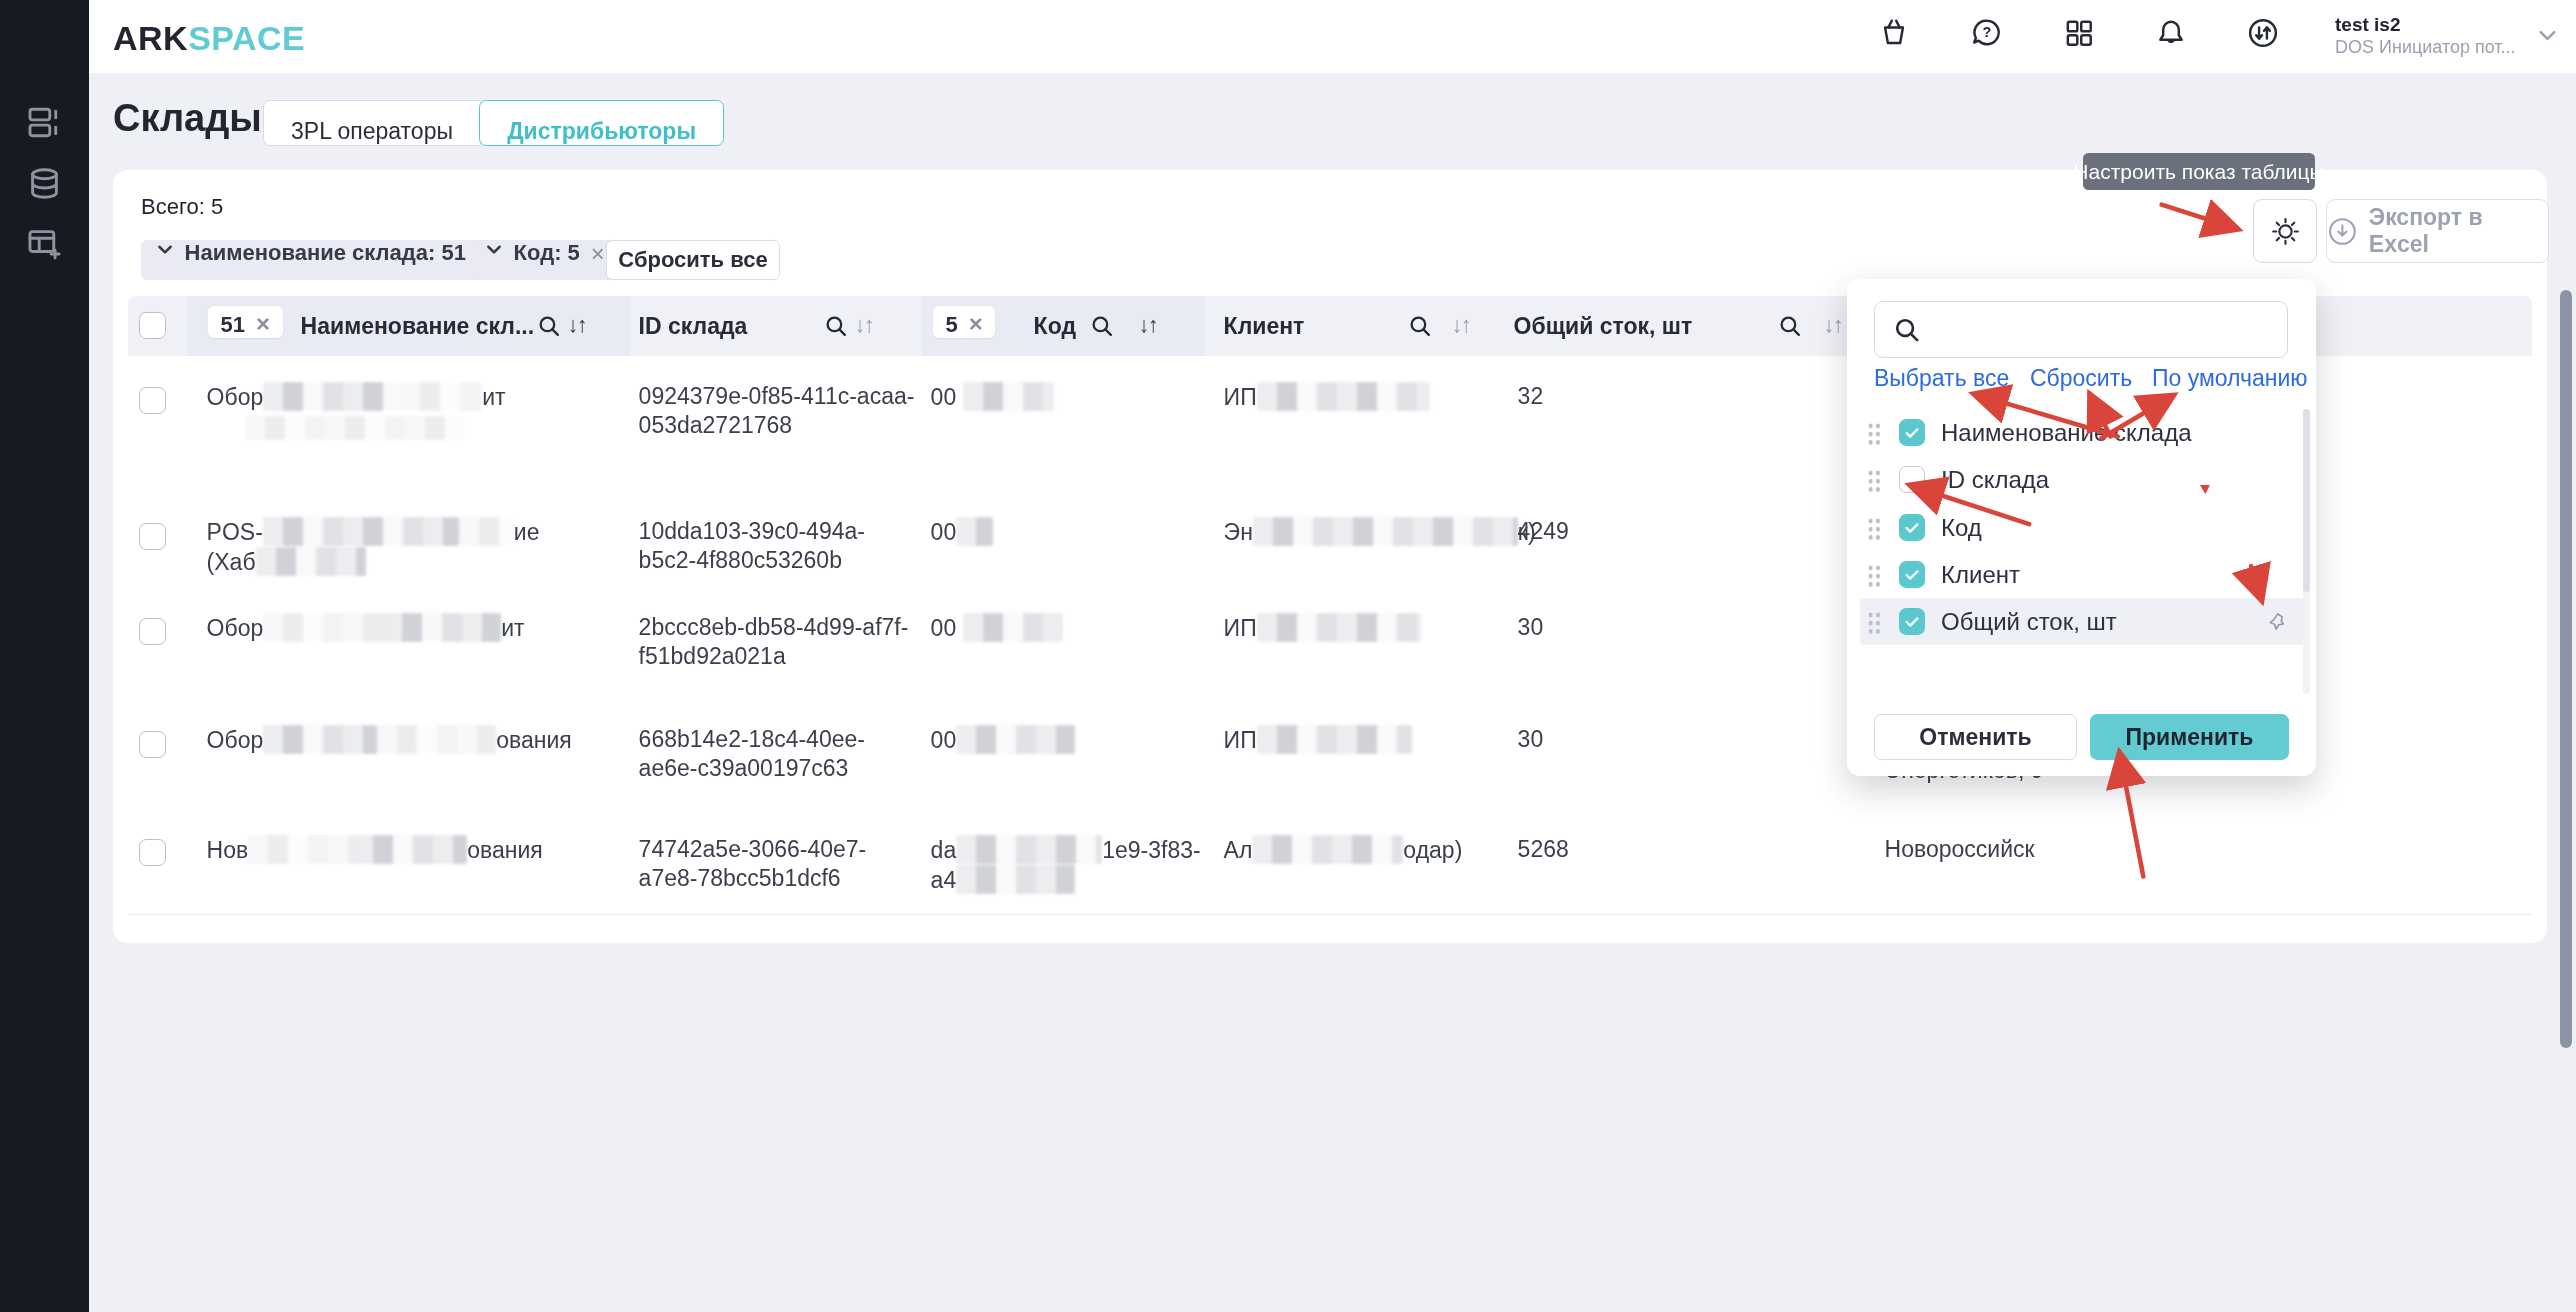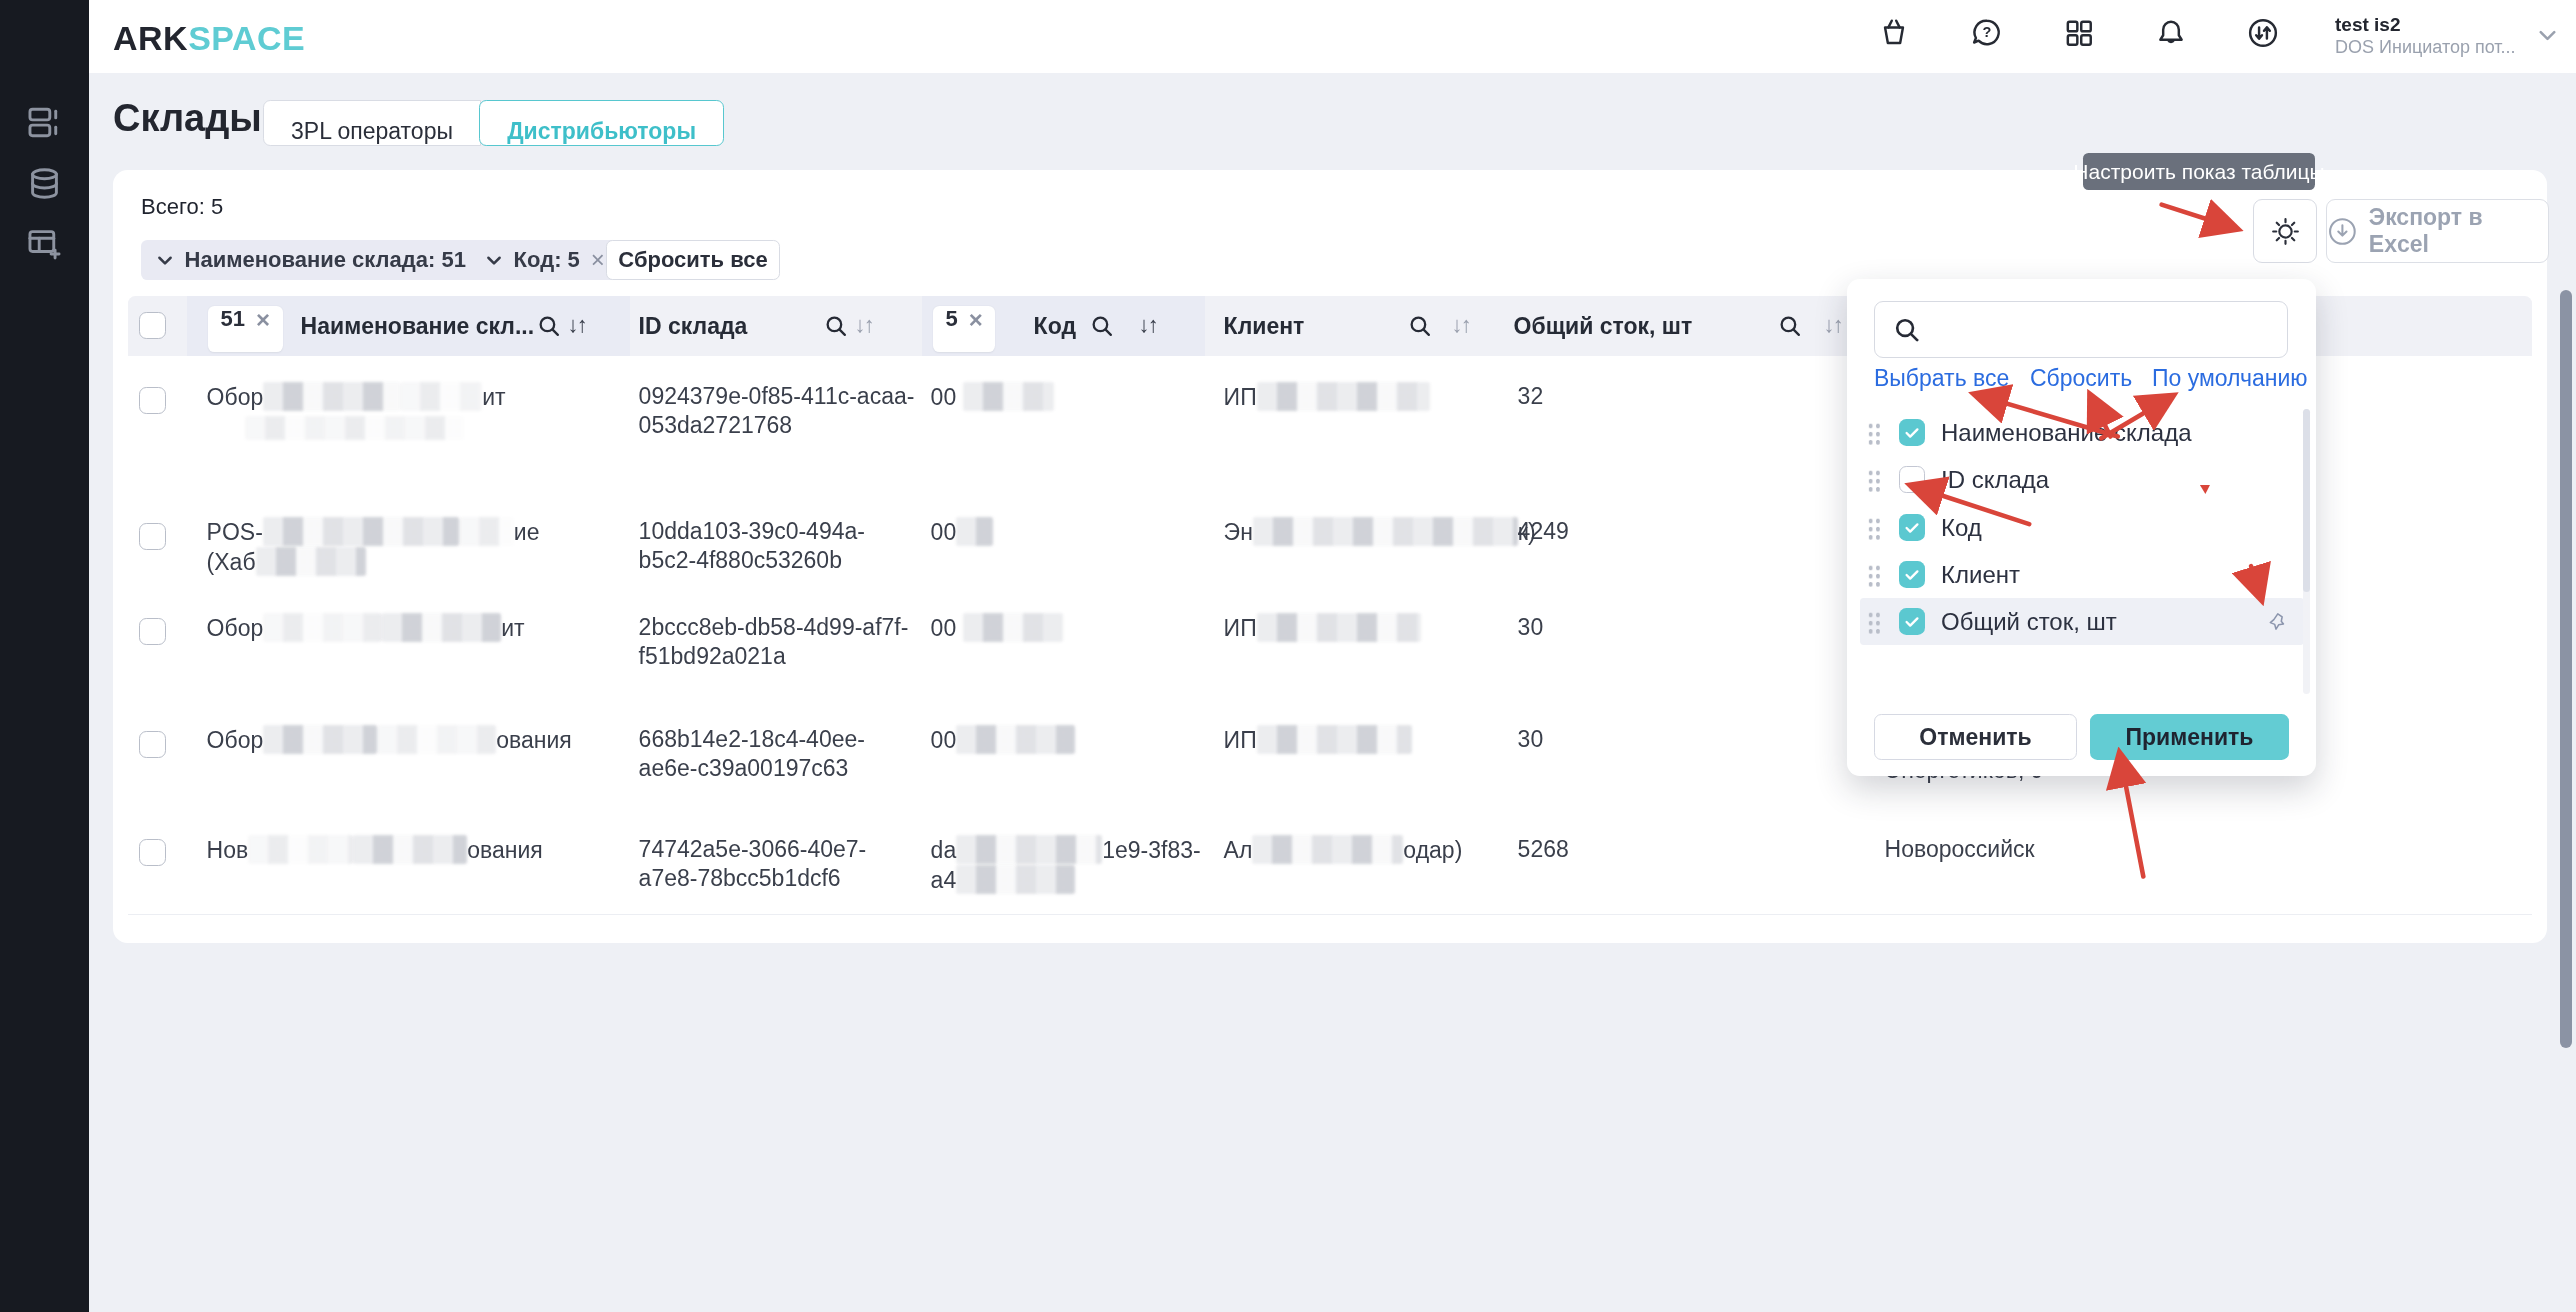--- a/index.html
+++ b/index.html
@@ -18,36 +18,36 @@
   .user-role{font-size:18px;color:#9aa1ae;line-height:23px}
   
   .page-title{left:113px;top:97px;font-size:38px;font-weight:bold;color:#23262f}
   .tabs{left:263px;top:100px;height:46px;display:flex}
   .tab{height:46px;line-height:44px;padding:8px 27px;font-size:23px;background:#fff;box-sizing:border-box;cursor:pointer;white-space:nowrap}
   .tab.inactive{border:0.9px solid #d9dce4;border-radius:7.3px 0 0 7.3px;color:#2a2e39}
   .tab.active{border:1.8px solid #57c7cf;border-radius:7.3px;color:#3ebfc9;font-weight:600;margin-left:-1.8px}
   
   .card{left:113px;top:170px;width:2434px;height:773px;background:#fff;border-radius:14.6px;z-index:6}
   .total{left:28px;top:24px;font-size:22px;color:#1f232e}
-  .chip{height:40px;background:#e9eaf3;border-radius:6.4px;display:flex;align-items:center;gap:11px;
+  .chip{height:40px;background:#e9eaf3;border-radius:6.4px;display:flex;align-items:flex-start;gap:11px;
         padding:0 14.6px;font-size:22px;font-weight:bold;color:#363b48;box-sizing:border-box;cursor:pointer}
   .chip .x-icon{font-weight:normal}
   .btn-outline{height:40px;background:#fff;border:0.9px solid #d9dce4;border-radius:6.4px;display:flex;align-items:center;
         justify-content:center;font-size:22px;font-weight:bold;color:#2b2f3a;box-sizing:border-box;cursor:pointer}
   .x-icon::before{content:"×";font-size:24px;color:#8a90a0}
   .gear-btn{left:2140px;top:29px;width:62px;height:62px;border:0.9px solid #d8dbe3;border-radius:9px;background:#fff;
         display:flex;align-items:center;justify-content:center;cursor:pointer}
   .export-btn{left:2213px;top:29px;width:221px;height:62px;border:0.9px solid #dcdfe6;border-radius:9px;background:#fff;
         display:flex;align-items:center;justify-content:center;gap:11px;font-size:23px;font-weight:bold;color:#9ba3b2;cursor:pointer}
   
   .tbl{left:14.6px;top:126px;width:2404px;height:624px}
   .thead{left:0;top:0;width:2404px;height:60px;background:#f0f1f6;border-radius:7.3px 7.3px 0 0}
   .col-hl{top:0;height:60px;background:#e9ebf4}
   .th{top:0;height:60px;display:flex;align-items:center;font-size:23px;font-weight:bold;color:#262b36;white-space:nowrap}
-  .hchip{background:#fff;border-radius:6.4px;height:46px;display:flex;align-items:flex-start;gap:11px;padding:0 12.8px;
+  .hchip{background:#fff;border-radius:6.4px;height:32px;display:flex;align-items:flex-end;gap:11px;padding:0 12.8px;
          font-size:22px;font-weight:bold;color:#2b2f3a;box-shadow:0 0.9px 1.8px rgba(40,45,60,.08);cursor:pointer}
   .sort::before{content:"↓↑";font-size:22px;letter-spacing:-1.8px}
   .sort.on{color:#3a3f4c}.sort.off{color:#9aa0ae}
   .row{left:0;width:2404px;border-bottom:0.9px solid #eceef3;background:#fff}
   .cell{font-size:23px;color:#3a3f4b;line-height:29px;white-space:nowrap}
   .cbx{width:27px;height:27px;border:1.8px solid #b9bec9;border-radius:7.3px;background:#fff;box-sizing:border-box;cursor:pointer}
   .bx{display:inline-block;vertical-align:-6.4px;height:29px;border-radius:2.7px;filter:blur(1.5px);opacity:.85;
       background:repeating-linear-gradient(90deg,rgba(118,124,140,.16) 0 20px,rgba(118,124,140,.40) 20px 40px,
       rgba(118,124,140,.06) 40px 60px,rgba(118,124,140,.26) 60px 80px)}
   .bx.lite{opacity:.35}

